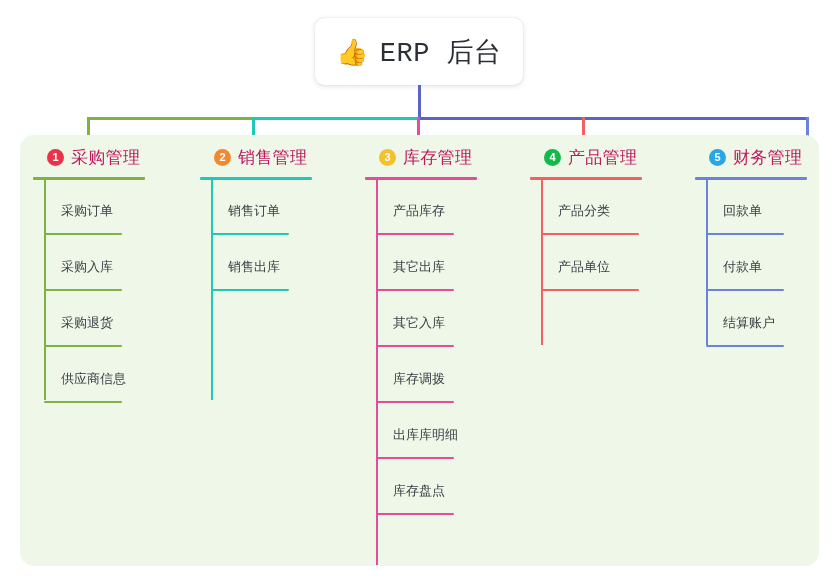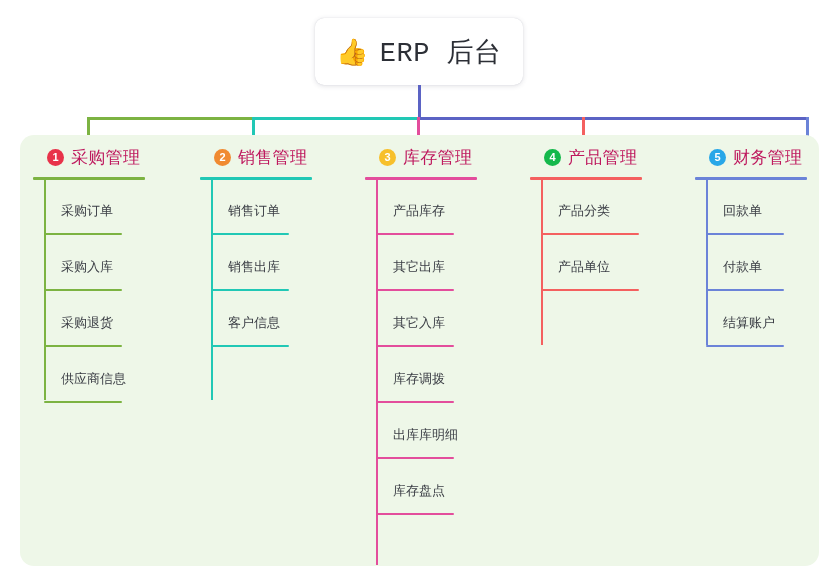--- a/index.html
+++ b/index.html
@@ -190,24 +190,20 @@
         <div class="col-body">
           <div class="spine" style="background: rgb(33, 200, 181); height: 220px;"></div>
           <div class="leaf">
             <span class="leaf-label">销售订单</span>
             <div class="leaf-rule" style="background: rgb(33, 200, 181); width: 78px;"></div>
           </div>
           <div class="leaf">
             <span class="leaf-label">销售出库</span>
             <div class="leaf-rule" style="background: rgb(33, 200, 181); width: 78px;"></div>
           </div>
-          <div class="leaf">
-            <span class="leaf-label">客户信息</span>
-            <div class="leaf-rule" style="background: rgb(33, 200, 181); width: 78px;"></div>
-          </div>
         </div>
       </div>
       <div class="column" style="left: 365px;">
         <div class="col-head">
           <span class="badge" style="background: rgb(247, 192, 43);">3</span>
           <span class="col-title">库存管理</span>
         </div>
         <div class="col-rule" style="background: rgb(227, 77, 156); width: 112px;"></div>
         <div class="col-body">
           <div class="spine" style="background: rgb(227, 77, 156); height: 385px;"></div>

